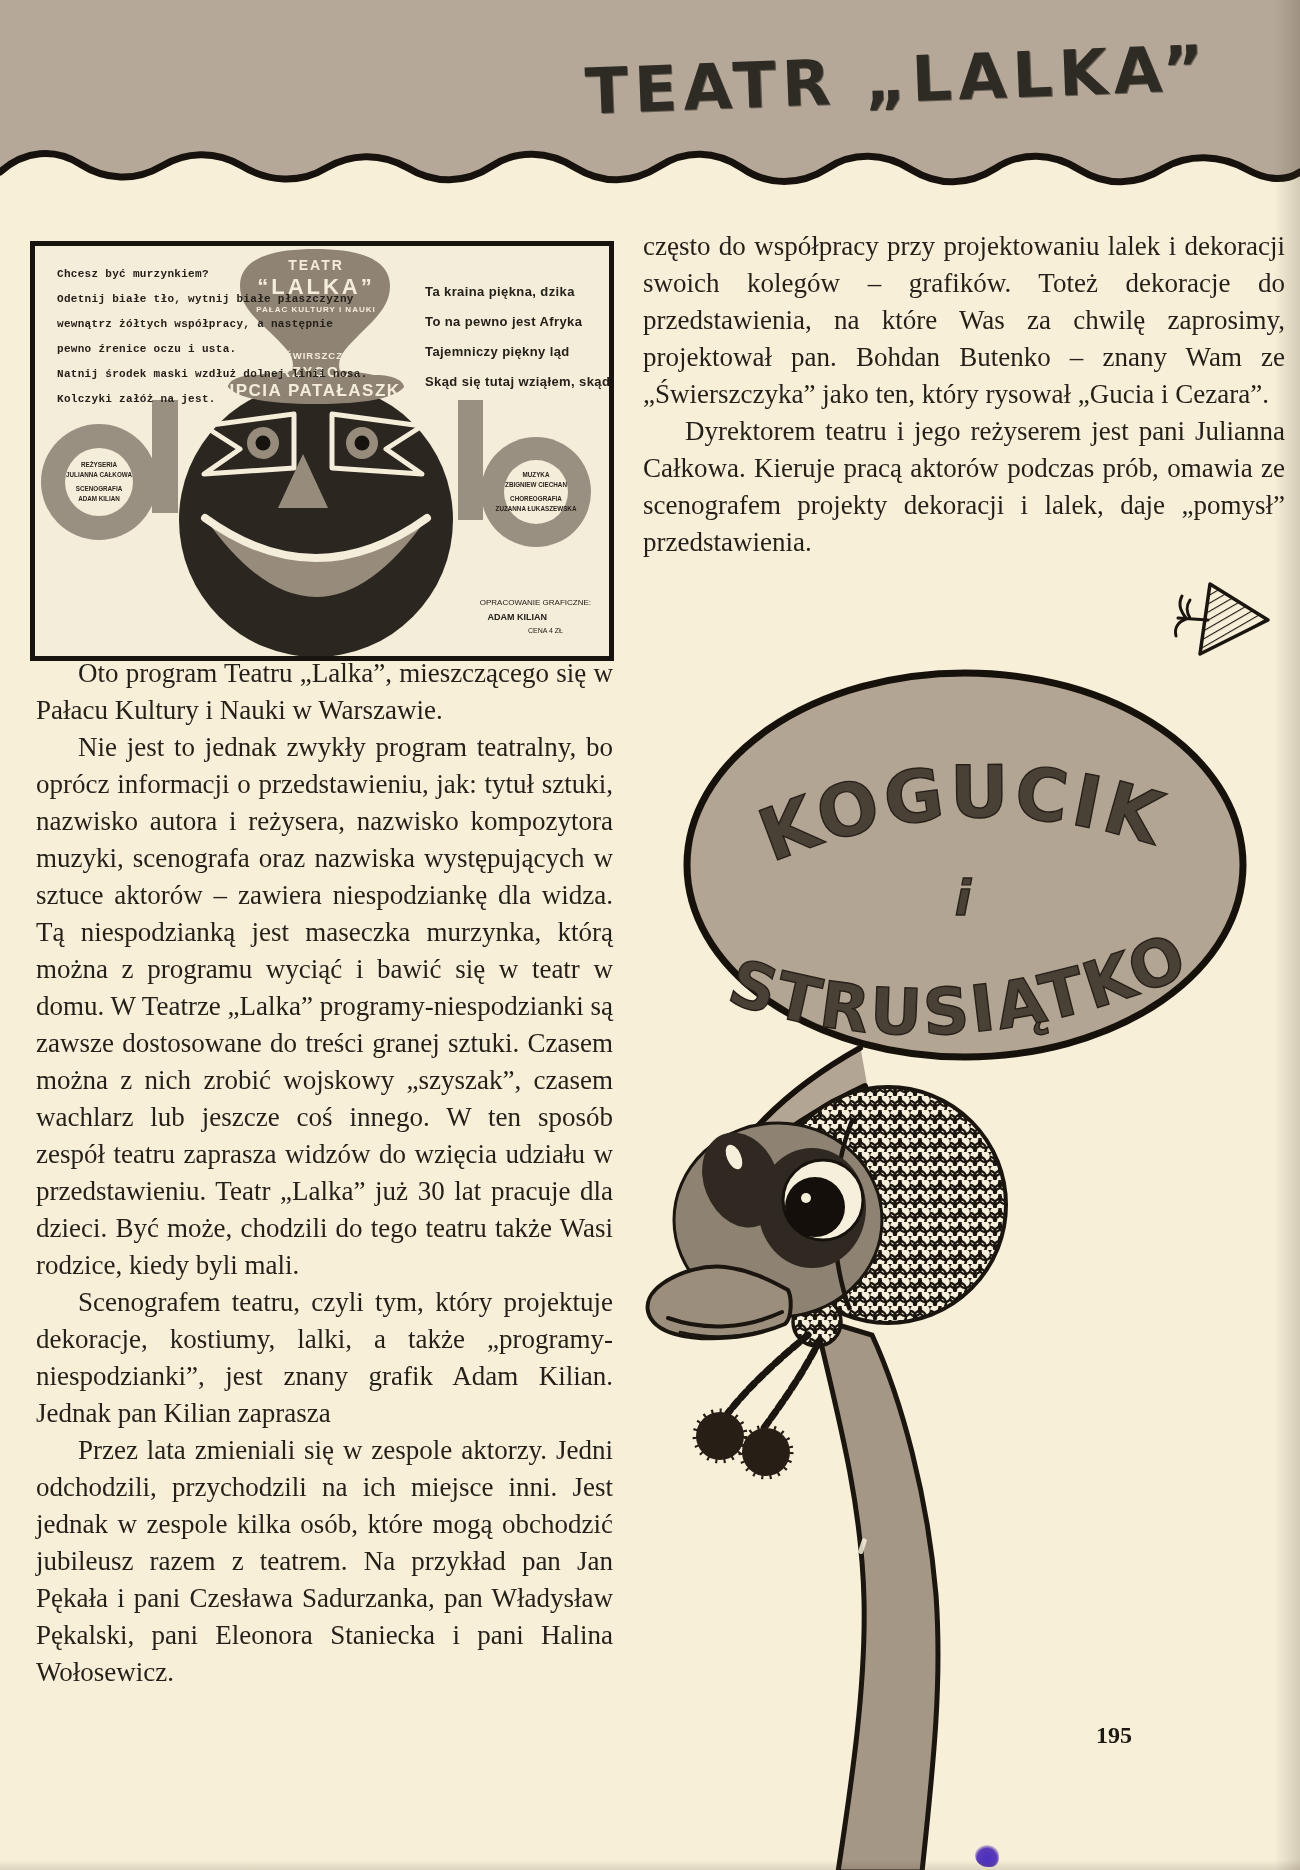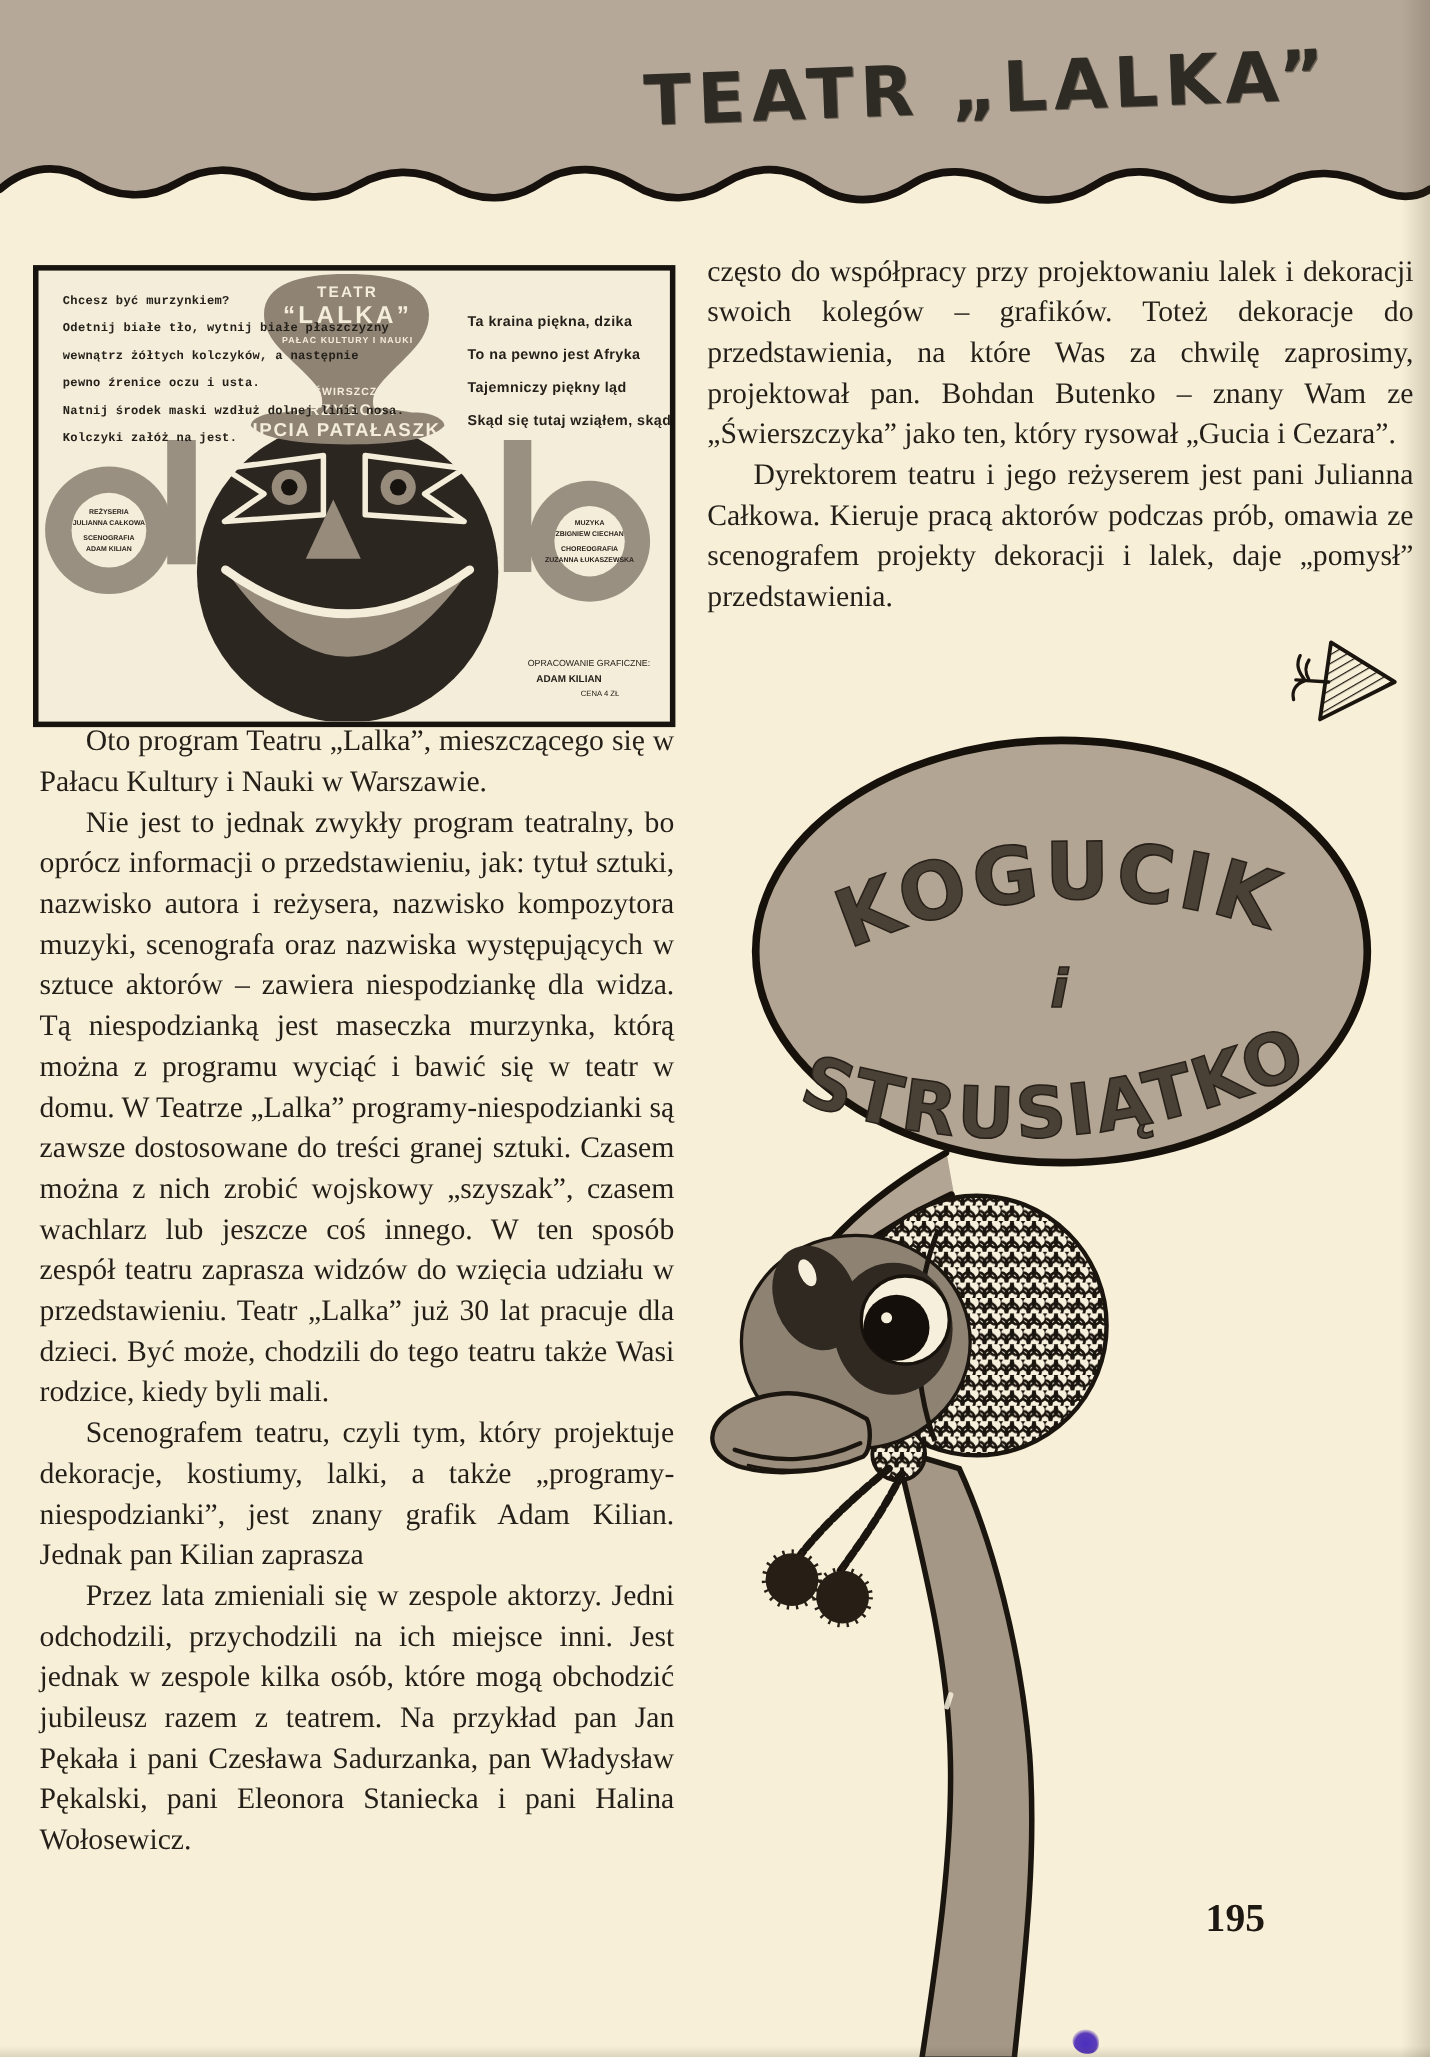--- a/index.html
+++ b/index.html
@@ -27,21 +27,21 @@
 
   
   .col{position:absolute;font-size:27px;line-height:37px;color:#241f18;text-align:justify;}
   .col p{margin:0;text-indent:42px;}
   .col p.noindent{text-indent:0;}
   #col-right{left:643px;top:228px;width:642px;}
   #col-left{left:36px;top:655px;width:577px;}
 
   .artwork{position:absolute;}
 
-  .page-number{position:absolute;left:1096px;top:1722px;font-size:36px;font-weight:bold;color:#1d1811;}
+  .page-number{position:absolute;left:1096px;top:1722px;font-size:24px;font-weight:bold;color:#1d1811;}
 
   .smudge{position:absolute;left:975px;top:1845px;width:24px;height:22px;border-radius:50% 50% 40% 60%;
     background:radial-gradient(circle at 50% 60%, #4a2fbf 0%, #5a3bb8 55%, rgba(90,59,184,0) 78%);}
 
   .edge-r{position:absolute;right:0;top:0;width:26px;height:100%;
     background:linear-gradient(to right, rgba(70,58,40,0) 0%, rgba(70,58,40,.20) 100%);pointer-events:none;}
   .edge-b{position:absolute;left:0;bottom:0;width:100%;height:10px;
     background:linear-gradient(to bottom, rgba(70,58,40,0), rgba(70,58,40,.15));pointer-events:none;}
 </style>
 </head>
@@ -115,21 +115,21 @@
         <text x="390" y="50">Ta kraina piękna, dzika</text>
         <text x="390" y="80">To na pewno jest Afryka</text>
         <text x="390" y="110">Tajemniczy piękny ląd</text>
         <text x="390" y="140">Skąd się tutaj wziąłem, skąd?</text>
       </g>
     </svg>
 
     <div class="instructions">
       <div>Chcesz być murzynkiem?</div>
       <div>Odetnij białe tło, wytnij białe płaszczyzny</div>
-      <div>wewnątrz żółtych kolczyków, a następnie</div>
+      <div>wewnątrz żółtych współpracy, a następnie</div>
       <div>pewno źrenice oczu i usta.</div>
       <div>Natnij środek maski wzdłuż dolnej linii nosa.</div>
       <div>Kolczyki załóż na jest.</div>
     </div>
   </div>
 
   <div class="col" id="col-right">
     <p class="noindent">często do współpracy przy projektowaniu lalek i dekoracji swoich kolegów – grafików. Toteż dekoracje do przedstawienia, na które Was za chwilę zaprosimy, projektował pan. Bohdan Butenko – znany Wam ze „Świerszczyka” jako ten, który rysował „Gucia i Cezara”.</p>
     <p>Dyrektorem teatru i jego reżyserem jest pani Julianna Całkowa. Kieruje pracą aktorów podczas prób, omawia ze scenografem projekty dekoracji i lalek, daje „pomysł” przedstawienia.</p>
   </div>

